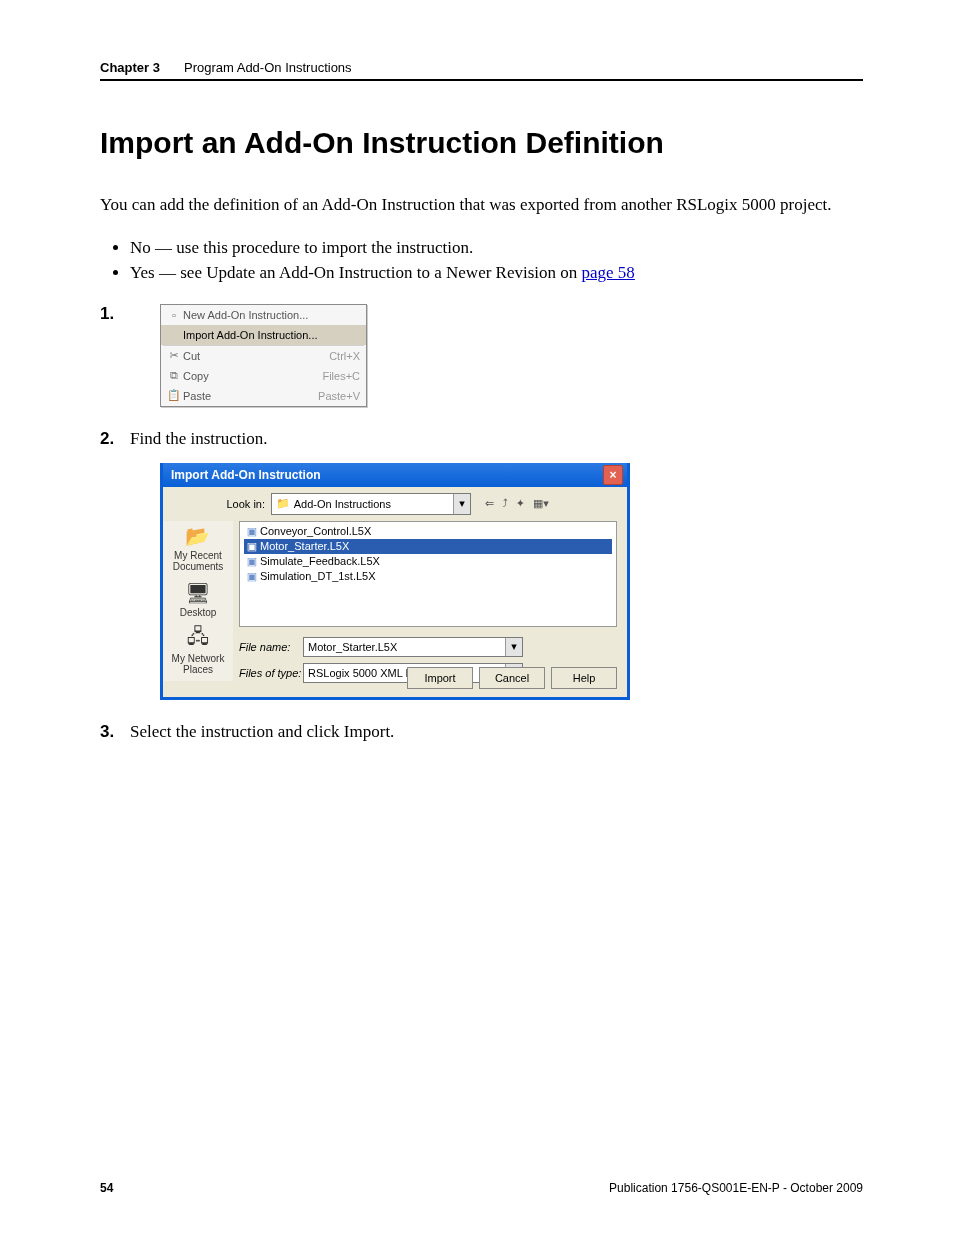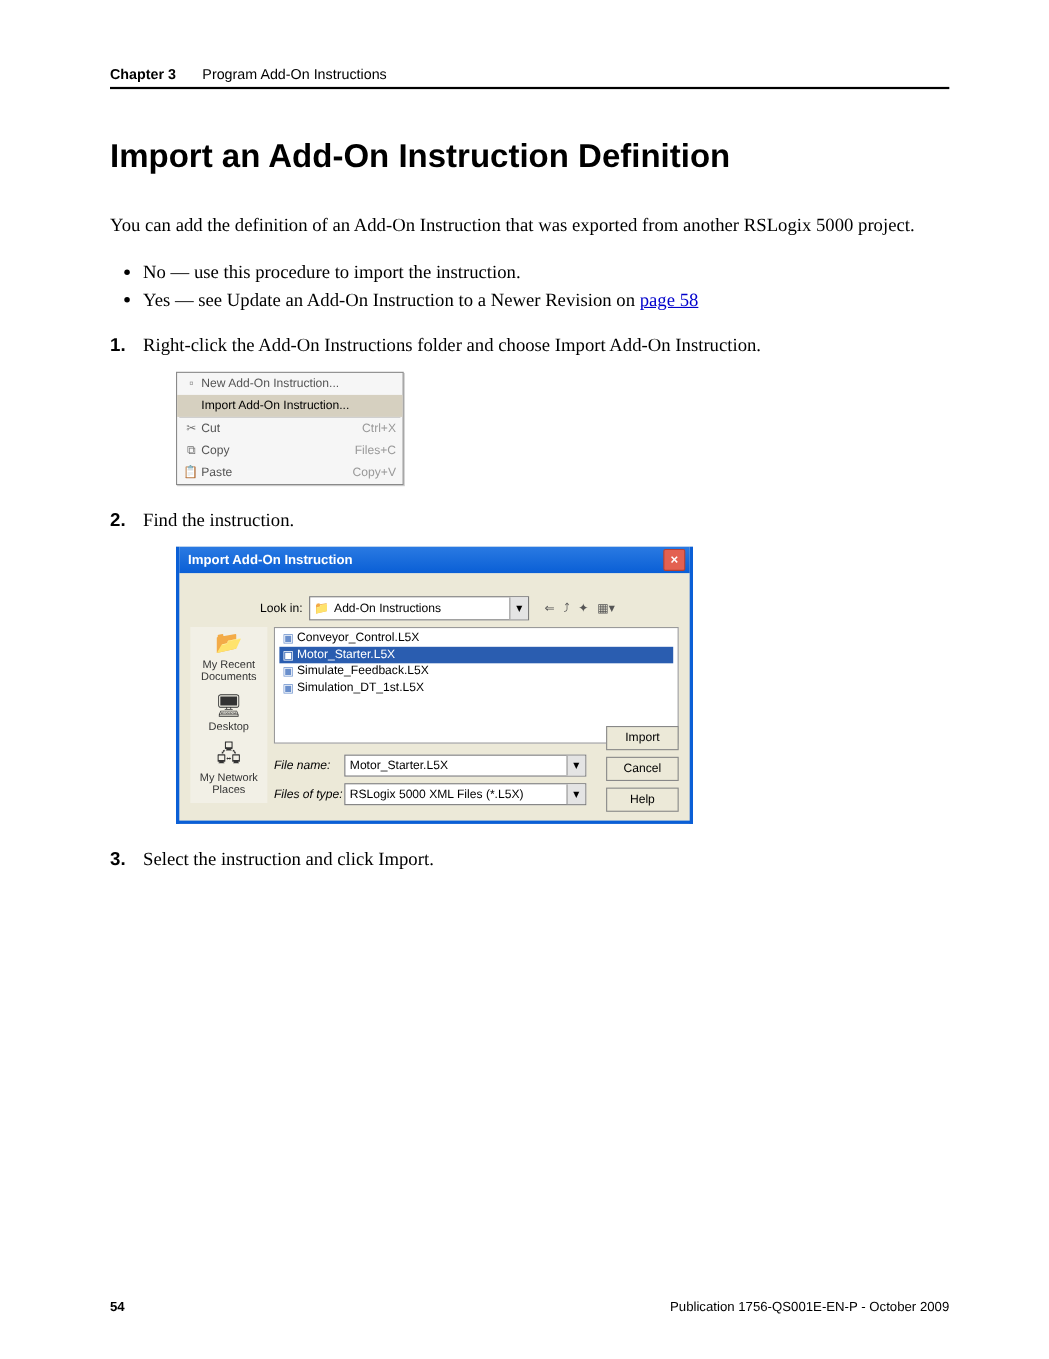--- a/index.html
+++ b/index.html
@@ -123,23 +123,22 @@
     background: #e36151;
     border: 1px solid #b84030;
     color: #fff;
     display: flex; align-items: center; justify-content: center;
     font-family: Arial, sans-serif;
     font-weight: bold;
     font-size: 12px;
     border-radius: 2px;
   }
   .dlg-body {
-    padding: 6px 10px 8px 10px;
-    position: relative;
-    margin-top: 15px;
+    padding: 6px 10px 8px 0;
+    position: relative;
   }
   .lookin-row {
     display: flex;
     align-items: center;
     margin-bottom: 6px;
     margin-left: 60px;
   }
   .lookin-row label { width: 42px; text-align: right; margin-right: 6px; }
   .lookin-select {
     flex: 0 0 190px;
@@ -201,21 +200,21 @@
     border: 1px solid #888;
     background: #ece9d8;
     display: flex; align-items: center; justify-content: center;
     margin-left: auto;
   }
   .btn-col {
     position: absolute;
     right: 10px;
     bottom: 8px;
     display: flex;
-    flex-direction: column;
+    flex-direction: row;
     gap: 6px;
   }
   .clear { clear: both; }
 
   .footer {
     position: absolute;
     bottom: 40px;
     left: 100px;
     right: 75px;
     display: flex;
@@ -244,21 +243,20 @@
   <ul class="bullets">
     <li>No — use this procedure to import the instruction.</li>
     <li>
       <span>Yes — see Update an Add-On Instruction to a Newer Revision on </span><a href="#" class="link">page 58</a>
     </li>
   </ul>
 
   <ol class="steps">
     <li>
       <span class="num">1.</span>
-      <span>Right-click the Add-On Instructions folder and choose Import Add-On Instruction.</span>
 
       <div class="embed">
         <div class="ctx-menu">
           <div class="ctx-row">
             <span class="ctx-icon">▫</span>
             <span class="ctx-label">New Add-On Instruction...</span>
           </div>
           <div class="ctx-row sel">
             <span class="ctx-icon"></span>
             <span class="ctx-label">Import Add-On Instruction...</span>
@@ -270,21 +268,21 @@
             <span class="ctx-sc">Ctrl+X</span>
           </div>
           <div class="ctx-row">
             <span class="ctx-icon">⧉</span>
             <span class="ctx-label">Copy</span>
             <span class="ctx-sc">Files+C</span>
           </div>
           <div class="ctx-row">
             <span class="ctx-icon">📋</span>
             <span class="ctx-label">Paste</span>
-            <span class="ctx-sc">Copy+V</span>
+            <span class="ctx-sc">Paste+V</span>
           </div>
         </div>
       </div>
     </li>
 
     <li>
       <span class="num">2.</span>
       <span>Find the instruction.</span>
 
       <div class="embed">

